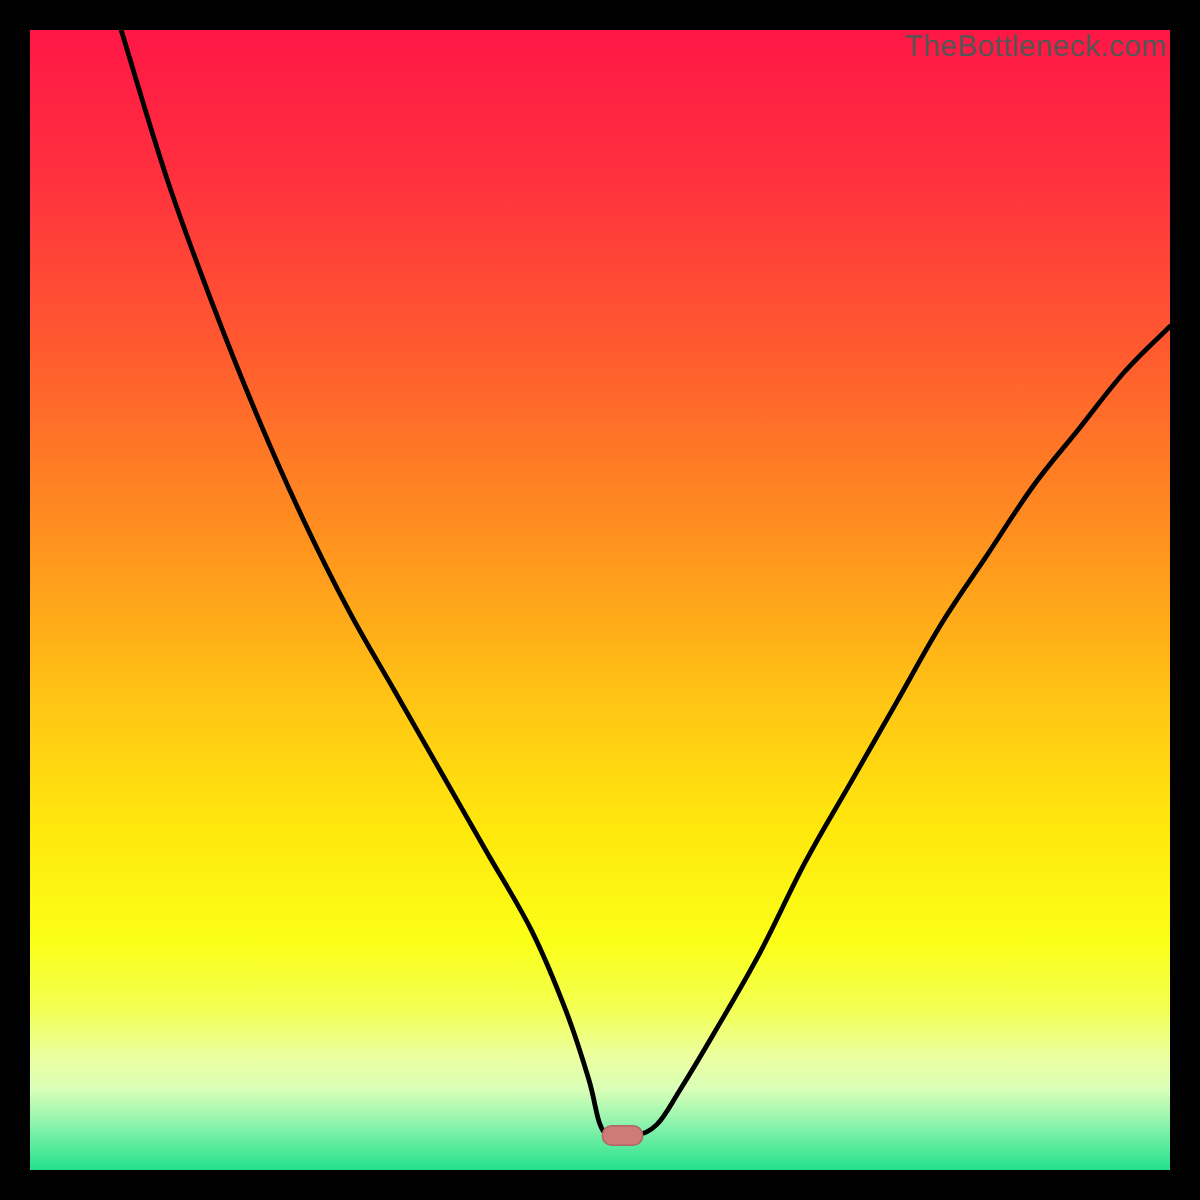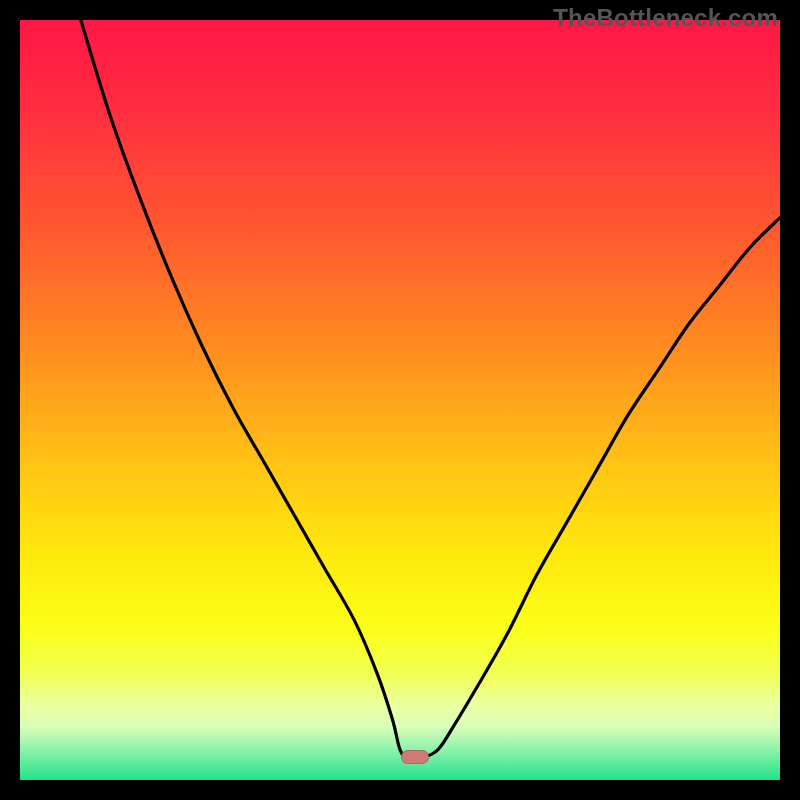--- a/index.html
+++ b/index.html
@@ -17,25 +17,25 @@
     width: 760px;
     height: 760px;
     overflow: hidden;
   }
   .gradient-bg {
     position: absolute;
     inset: 0;
   }
   .attribution {
     position: absolute;
-    top: 4px;
+    top: 20px;
     right: 22px;
     font-family: Arial, Helvetica, sans-serif;
-    font-size: 24px;
-    font-weight: bold;
+    font-size: 20px;
+    font-weight: normal;
     color: #555;
     letter-spacing: 0.2px;
   }
   svg.curve-layer {
     position: absolute;
     inset: 0;
   }
   .marker {
     position: absolute;
     width: 28px;

